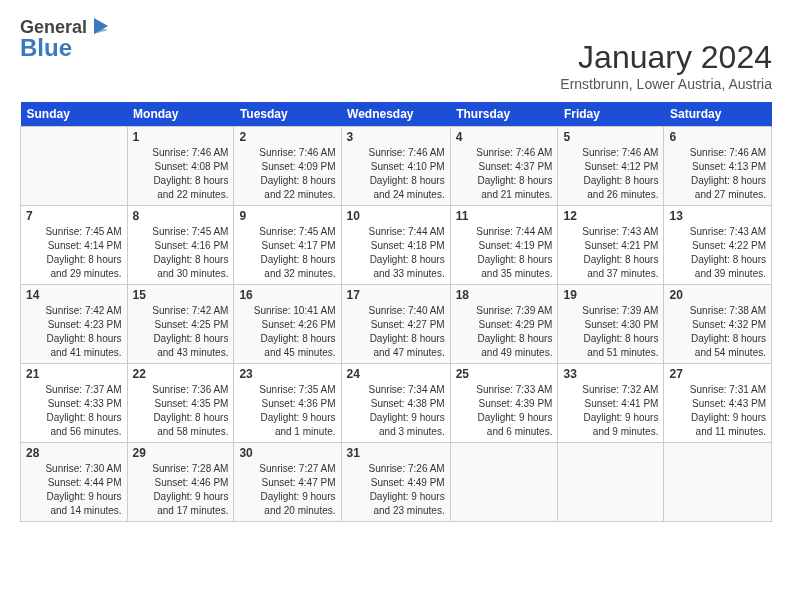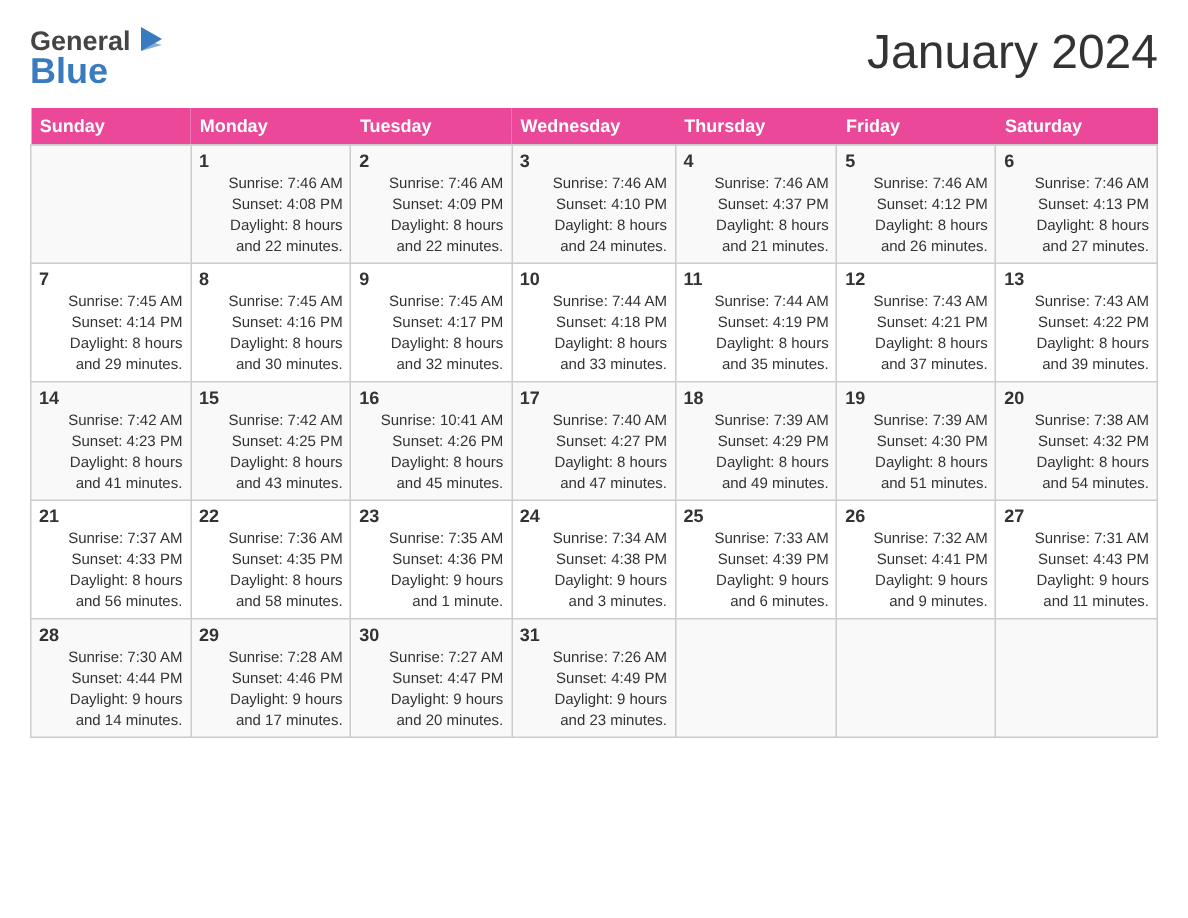--- a/index.html
+++ b/index.html
@@ -20,37 +20,38 @@
       justify-content: space-between;
       align-items: flex-start;
       margin-bottom: 10px;
     }
     .logo {
       display: flex;
       align-items: center;
     }
     .title-block {
       text-align: right;
+      margin-top: 23px;
     }
     .month-year {
       font-size: 32px;
       font-weight: normal;
       color: #333;
     }
     .location {
       font-size: 14px;
       color: #555;
     }
     table {
       width: 100%;
       border-collapse: collapse;
       font-size: 11px;
     }
     thead tr th {
-      background-color: #ec4899;
+      background-color: #1d4ed8;
       color: #fff;
       padding: 5px 6px;
       text-align: left;
       font-size: 12px;
       font-weight: bold;
     }
     tbody tr td {
       border: 1px solid #ccc;
       padding: 3px 5px;
       vertical-align: top;
@@ -92,20 +93,21 @@
           <svg width="22" height="22" viewBox="0 0 22 22">
             <polygon points="4,18 18,10 4,2" fill="#3a7abf"></polygon>
             <polygon points="4,18 18,14 4,10" fill="#3a7abf" opacity="0.6"></polygon>
           </svg>
         </div>
         <div style="font-size:24px;font-weight:bold;color:#3a7abf;margin-top:-4px;">Blue</div>
       </div>
     </div>
     <div class="title-block">
       <div class="month-year">January 2024</div>
+      <div class="location">Ernstbrunn, Lower Austria, Austria</div>
     </div>
   </div>
 
   <table>
     <thead>
       <tr>
         <th>Sunday</th>
         <th>Monday</th>
         <th>Tuesday</th>
         <th>Wednesday</th>
@@ -342,21 +344,21 @@
           <td>
             <div class="day-number">25</div>
             <div class="day-info">
               <div>Sunrise: 7:33 AM</div>
               <div>Sunset: 4:39 PM</div>
               <div>Daylight: 9 hours</div>
               <div> and 6 minutes.</div>
             </div>
           </td>
           <td>
-            <div class="day-number">26</div>
+            <div class="day-number">33</div>
             <div class="day-info">
               <div>Sunrise: 7:32 AM</div>
               <div>Sunset: 4:41 PM</div>
               <div>Daylight: 9 hours</div>
               <div> and 9 minutes.</div>
             </div>
           </td>
           <td>
             <div class="day-number">27</div>
             <div class="day-info">

